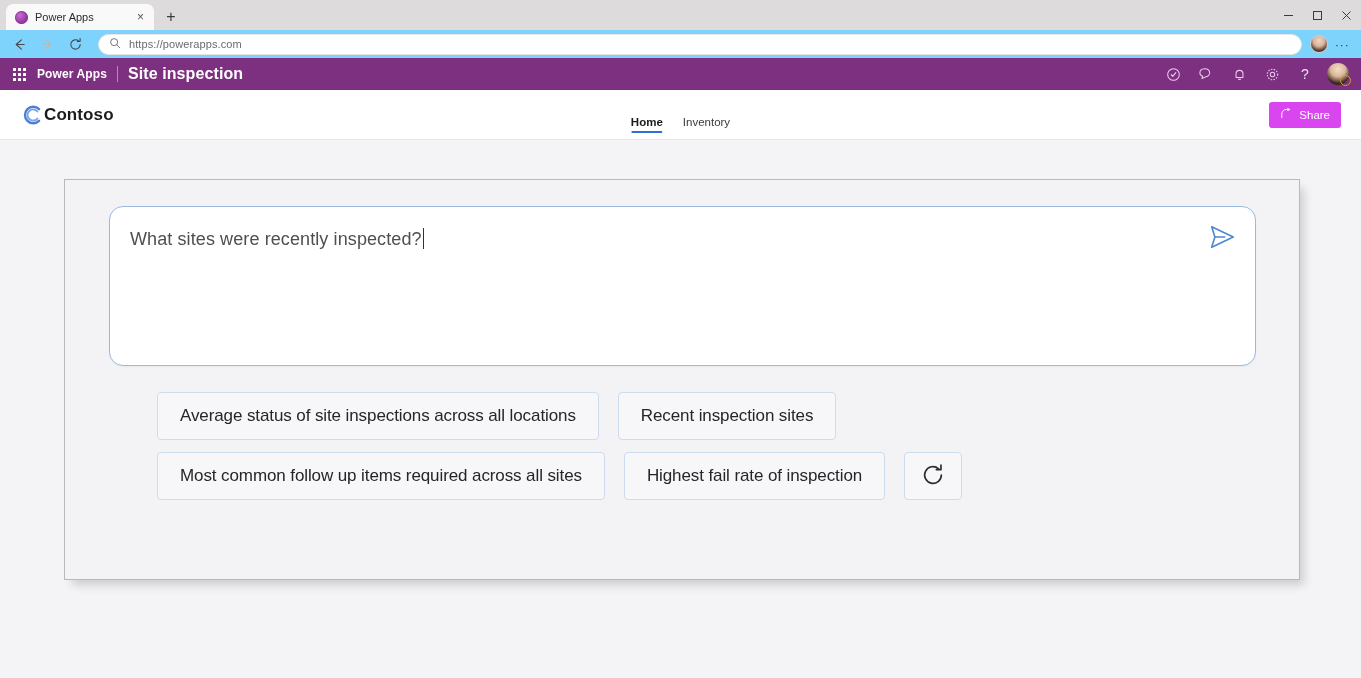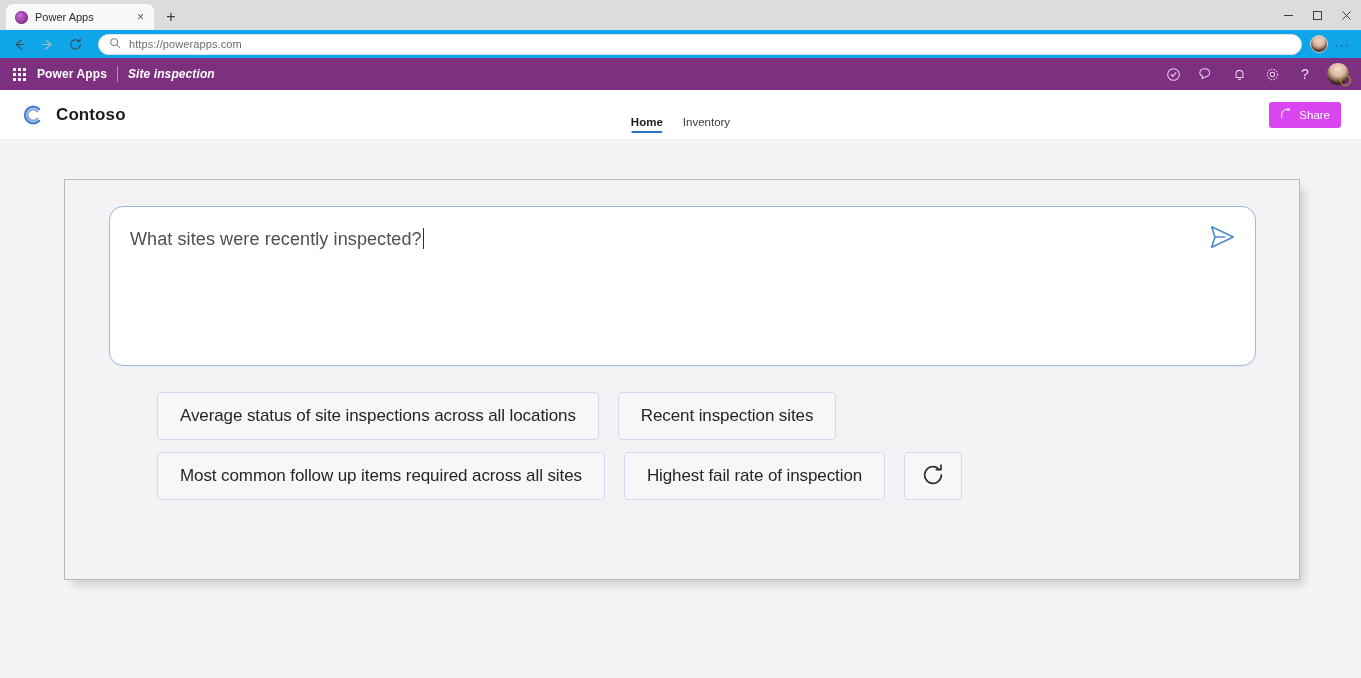--- a/index.html
+++ b/index.html
@@ -65,21 +65,21 @@
   }
   .win-btn {
     width: 29px; height: 30px;
     display: flex; align-items: center; justify-content: center;
     color: #3c3c3c; font-size: 11px;
   }
   .win-btn svg { display: block; }
 
   .browser-toolbar {
     height: 28px;
-    background: #0ea5e9;
+    background: #7dd3fc;
     display: flex;
     align-items: center;
     padding: 12px 6px;
     gap: 2px;
     position: relative;
   }
   .nav-btn {
     width: 26px; height: 24px;
     display: flex; align-items: center; justify-content: center;
     color: #5a5a5a;
@@ -151,25 +151,24 @@
     font-weight: 600;
     letter-spacing: .1px;
     padding-right: 10px;
   }
   .pa-sep {
     width: 1px;
     height: 16px;
     background: rgba(255,255,255,.45);
   }
   .pa-appname {
-    font-size: 12px;
+    font-size: 16px;
     font-weight: 600;
     padding-left: 10px;
     letter-spacing: .1px;
-    font-style: italic;
   }
   .pa-spacer { flex: 1; }
   .pa-actions {
     display: flex;
     align-items: center;
     gap: 11px;
   }
   .pa-icon {
     width: 22px; height: 22px;
     display: flex; align-items: center; justify-content: center;
@@ -198,21 +197,21 @@
     background: #ffffff;
     border-bottom: 1px solid #e9e9ec;
     display: flex;
     align-items: center;
     padding: 0 20px 0 22px;
     position: relative;
   }
   .logo-wrap {
     display: flex;
     align-items: center;
-    gap: 12px;
+    gap: 0;
   }
   .logo-mark {
     width: 22px; height: 22px;
     display: flex; align-items: center; justify-content: center;
   }
   .app-title {
     font-size: 17px;
     font-weight: 700;
     color: #1c1c1c;
     letter-spacing: .1px;

